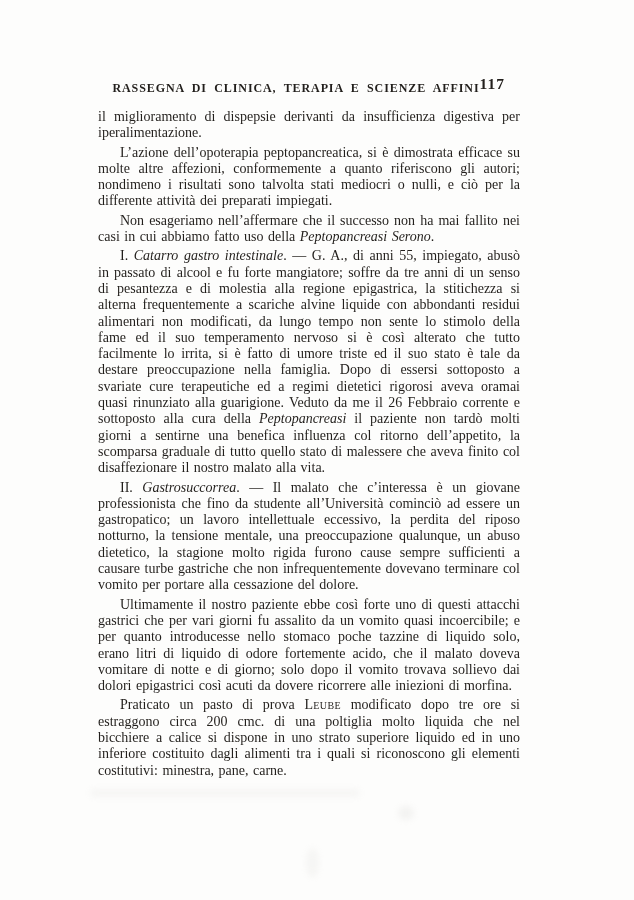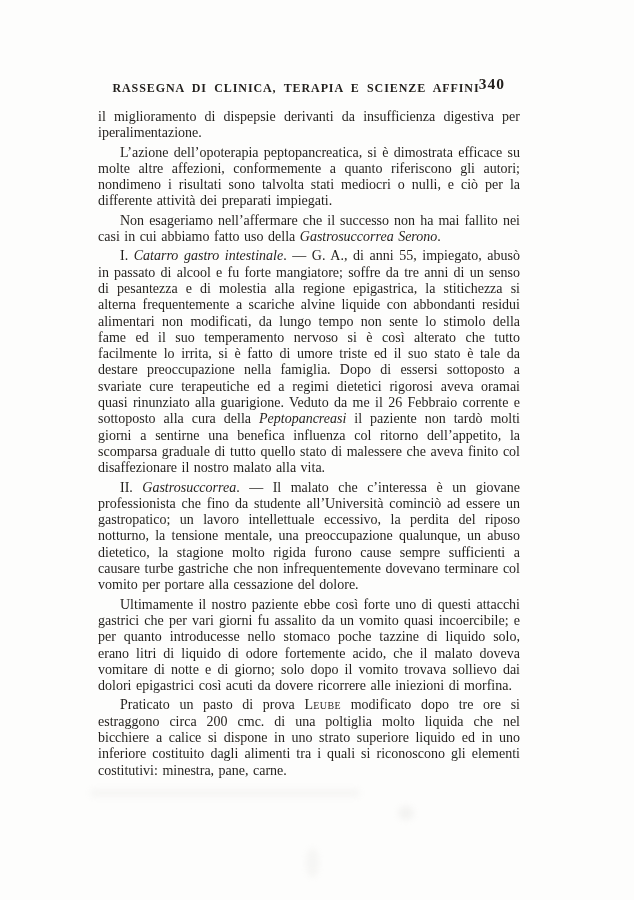--- a/index.html
+++ b/index.html
@@ -72,27 +72,27 @@
   .artifact.a2 { left: 398px; top: 806px; width: 16px;  height: 14px; opacity: 0.14; }
   .artifact.a3 { left: 306px; top: 848px; width: 13px;  height: 30px; opacity: 0.10; }
 </style>
 </head>
 <body>
 
 <div class="page">
 
   <div class="running-head">
     <span class="head-title">RASSEGNA DI CLINICA, TERAPIA E SCIENZE AFFINI</span>
-    <span class="page-num">340</span>
+    <span class="page-num">117</span>
   </div>
 
   <div class="body-text">
       <p class="para no-indent"><span class="nrm">il miglioramento di dispepsie derivanti da insufficienza digestiva per iperalimentazione.</span></p>
       <p class="para"><span class="nrm">L’azione dell’opoterapia peptopancreatica, si è dimostrata efficace su molte altre affezioni, conformemente a quanto riferiscono gli autori; nondimeno i risultati sono talvolta stati mediocri o nulli, e ciò per la differente attività dei preparati impiegati.</span></p>
-      <p class="para"><span class="nrm">Non esageriamo nell’affermare che il successo non ha mai fallito nei casi in cui abbiamo fatto uso della </span><span class="it">Gastrosuccorrea Serono</span><span class="nrm">.</span></p>
+      <p class="para"><span class="nrm">Non esageriamo nell’affermare che il successo non ha mai fallito nei casi in cui abbiamo fatto uso della </span><span class="it">Peptopancreasi Serono</span><span class="nrm">.</span></p>
       <p class="para"><span class="nrm">I. </span><span class="it">Catarro gastro intestinale</span><span class="nrm">. — G. A., di anni 55, impiegato, abusò in passato di alcool e fu forte mangiatore; soffre da tre anni di un senso di pesantezza e di molestia alla regione epigastrica, la stitichezza si alterna frequentemente a scariche alvine liquide con abbondanti residui alimentari non modificati, da lungo tempo non sente lo stimolo della fame ed il suo temperamento nervoso si è così alterato che tutto facilmente lo irrita, si è fatto di umore triste ed il suo stato è tale da destare preoccupazione nella famiglia. Dopo di essersi sottoposto a svariate cure terapeutiche ed a regimi dietetici rigorosi aveva oramai quasi rinunziato alla guarigione. Veduto da me il 26 Febbraio corrente e sottoposto alla cura della </span><span class="it">Peptopancreasi</span><span class="nrm"> il paziente non tardò molti giorni a sentirne una benefica influenza col ritorno dell’appetito, la scomparsa graduale di tutto quello stato di malessere che aveva finito col disaffezionare il nostro malato alla vita.</span></p>
       <p class="para"><span class="nrm">II. </span><span class="it">Gastrosuccorrea</span><span class="nrm">. — Il malato che c’interessa è un giovane professionista che fino da studente all’Università cominciò ad essere un gastropatico; un lavoro intellettuale eccessivo, la perdita del riposo notturno, la tensione mentale, una preoccupazione qualunque, un abuso dietetico, la stagione molto rigida furono cause sempre sufficienti a causare turbe gastriche che non infrequentemente dovevano terminare col vomito per portare alla cessazione del dolore.</span></p>
       <p class="para"><span class="nrm">Ultimamente il nostro paziente ebbe così forte uno di questi attacchi gastrici che per vari giorni fu assalito da un vomito quasi incoercibile; e per quanto introducesse nello stomaco poche tazzine di liquido solo, erano litri di liquido di odore fortemente acido, che il malato doveva vomitare di notte e di giorno; solo dopo il vomito trovava sollievo dai dolori epigastrici così acuti da dovere ricorrere alle iniezioni di morfina.</span></p>
       <p class="para"><span class="nrm">Praticato un pasto di prova </span><span class="sc">Leube</span><span class="nrm"> modificato dopo tre ore si estraggono circa 200 cmc. di una poltiglia molto liquida che nel bicchiere a calice si dispone in uno strato superiore liquido ed in uno inferiore costituito dagli alimenti tra i quali si riconoscono gli elementi costitutivi: minestra, pane, carne.</span></p>
     </div>
 
   <div class="artifact a1"></div>
   <div class="artifact a2"></div>
   <div class="artifact a3"></div>
 

